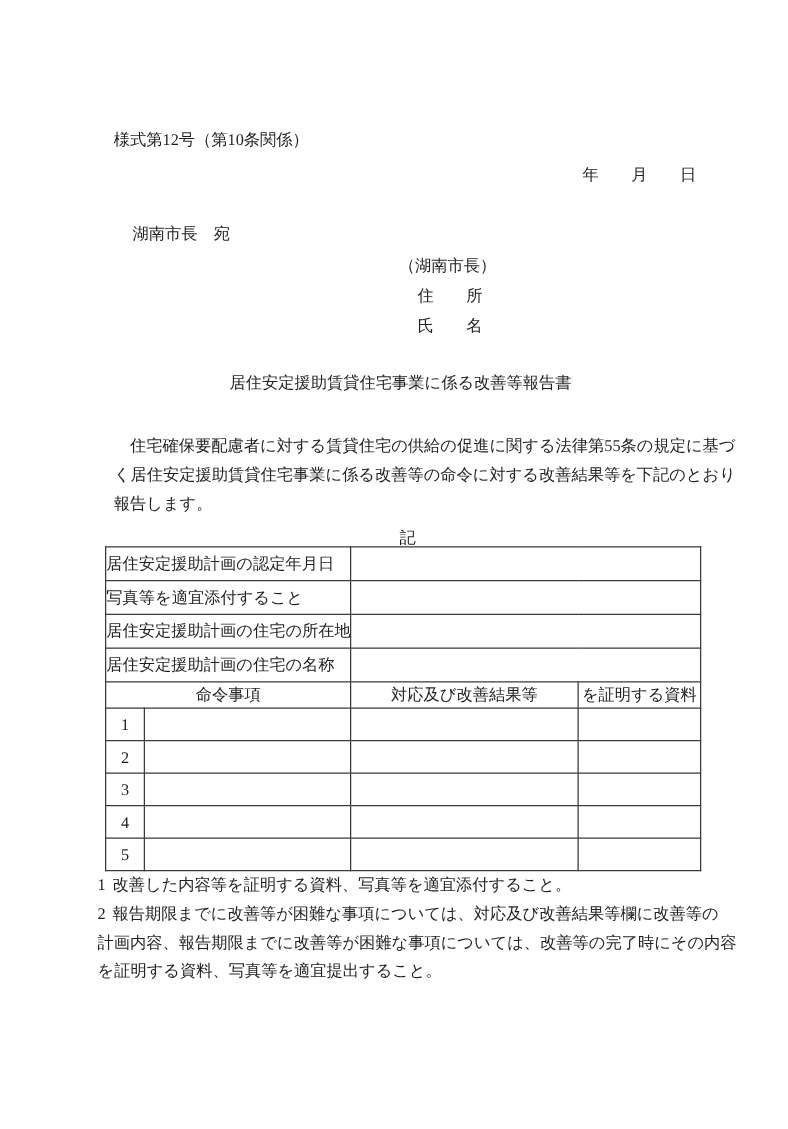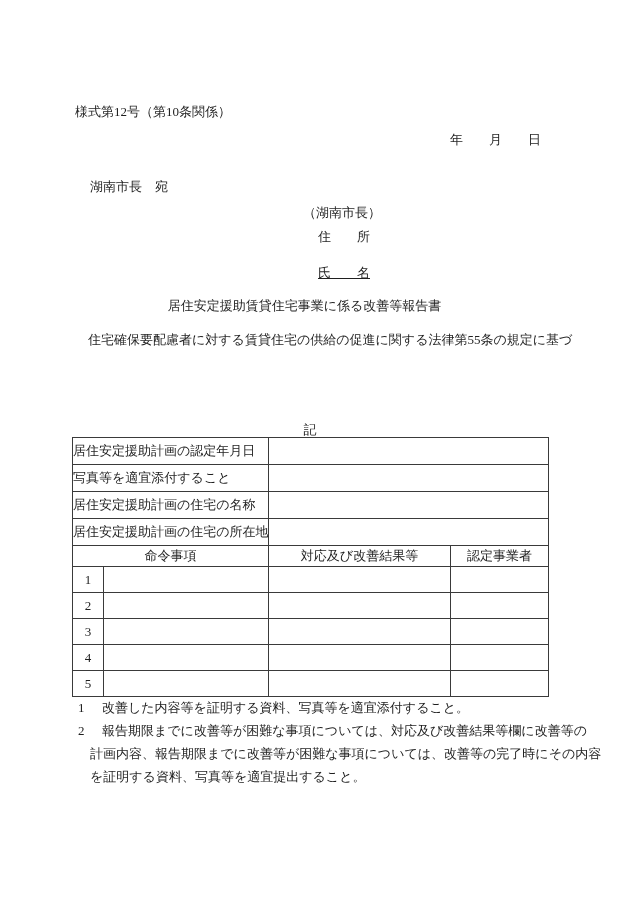--- a/index.html
+++ b/index.html
@@ -5,35 +5,35 @@
   html, body { margin: 0; padding: 0; }
   body {
     width: 630px; height: 903px;
     background: #ffffff;
     position: relative;
     font-family: "Liberation Serif", "DejaVu Serif", serif;
     font-size: 13px;
     color: #1f1f1f;
     overflow: hidden;
   }
-  .abs { position: absolute; white-space: nowrap; }
+  .abs { position: absolute; white-space: nowrap; margin-left: 16px; }
 
   #form-number   { left: 75px;  top: 103px; }
   #date-line     { left: 450px; top: 131px; }
   #addressee     { left: 90px;  top: 178px; }
   #operator-head { left: 303px; top: 204px; }
   #address-label { left: 318px; top: 228px; text-align: center; }
-  #name-label    { left: 318px; top: 264px; text-decoration: underline; }
+  #name-label    { left: 318px; top: 252px; }
   #doc-title     { left: 0;     top: 297px; width: 609px; text-align: center; white-space: nowrap; }
-  #body-text     { left: 75px;  top: 328px; width: 500px; line-height: 23px; }
+  #body-text     { left: 75px;  top: 345px; width: 500px; line-height: 23px; }
   #body-text div { white-space: nowrap; }
   #record-mark   { left: 72px;  top: 421px; width: 476px; text-align: center; }
 
   table.form-table {
-    position: absolute; left: 72px; top: 437px;
+    position: absolute; left: 84px; top: 437px;
     width: 476px; border-collapse: collapse; table-layout: fixed;
     font-size: 13px; color: #1f1f1f;
   }
   .form-table td, .form-table th {
     border: 1px solid #3a3a3a;
     padding: 0;
     font-weight: normal;
     overflow: hidden;
     white-space: nowrap;
     vertical-align: middle;
@@ -41,37 +41,39 @@
   .info-row td   { height: 26px; }
   .label-cell    { padding-left: 5px; }
   .header-row th { height: 20px; text-align: center; }
   .num-row td    { height: 25px; }
   .no-cell       { text-align: center; }
 
   .note { position: absolute; left: 78px; width: 510px; line-height: 23px; }
   #note-1 { top: 696px; }
   #note-2 { top: 719px; }
   .note-no   { position: absolute; left: 0; top: 0; }
-  .note-body { margin-left: 12px; }
+  .note-body { }
   .note-body div { white-space: nowrap; }
   .note-line-first { text-indent: 12px; }
 </style>
 </head>
 <body>
 
 <div class="abs" id="form-number">様式第12号（第10条関係）</div>
 <div class="abs" id="date-line">年　　月　　日</div>
 <div class="abs" id="addressee">湖南市長　宛</div>
 <div class="abs" id="operator-head">（湖南市長）</div>
 <div class="abs" id="address-label">住　　所</div>
 <div class="abs" id="name-label">氏　　名</div>
 <div class="abs" id="doc-title">居住安定援助賃貸住宅事業に係る改善等報告書</div>
 
 <div class="abs" id="body-text">
   <div>　住宅確保要配慮者に対する賃貸住宅の供給の促進に関する法律第55条の規定に基づ</div>
+  <div>く居住安定援助賃貸住宅事業に係る改善等の命令に対する改善結果等を下記のとおり</div>
+  <div>報告します。</div>
 </div>
 
 <div class="abs" id="record-mark">記</div>
 
 <table class="form-table">
   <colgroup>
     <col style="width:31px">
       <col style="width:165px">
       <col style="width:182px">
       <col style="width:98px">
@@ -79,31 +81,31 @@
   <tbody>
     <tr class="info-row">
       <td class="label-cell" colspan="2">居住安定援助計画の認定年月日</td>
       <td class="value-cell" colspan="2"></td>
     </tr>
     <tr class="info-row">
       <td class="label-cell" colspan="2">写真等を適宜添付すること</td>
       <td class="value-cell" colspan="2"></td>
     </tr>
     <tr class="info-row">
-      <td class="label-cell" colspan="2">居住安定援助計画の住宅の名称</td>
+      <td class="label-cell" colspan="2">居住安定援助計画の住宅の所在地</td>
       <td class="value-cell" colspan="2"></td>
     </tr>
     <tr class="info-row">
-      <td class="label-cell" colspan="2">居住安定援助計画の住宅の所在地</td>
+      <td class="label-cell" colspan="2">居住安定援助計画の住宅の名称</td>
       <td class="value-cell" colspan="2"></td>
     </tr>
     <tr class="header-row">
       <th colspan="2">命令事項</th>
       <th>対応及び改善結果等</th>
-      <th>認定事業者</th>
+      <th>を証明する資料</th>
     </tr>
     <tr class="num-row">
       <td class="no-cell">1</td>
       <td></td>
       <td></td>
       <td></td>
     </tr>
     <tr class="num-row">
       <td class="no-cell">2</td>
       <td></td>

